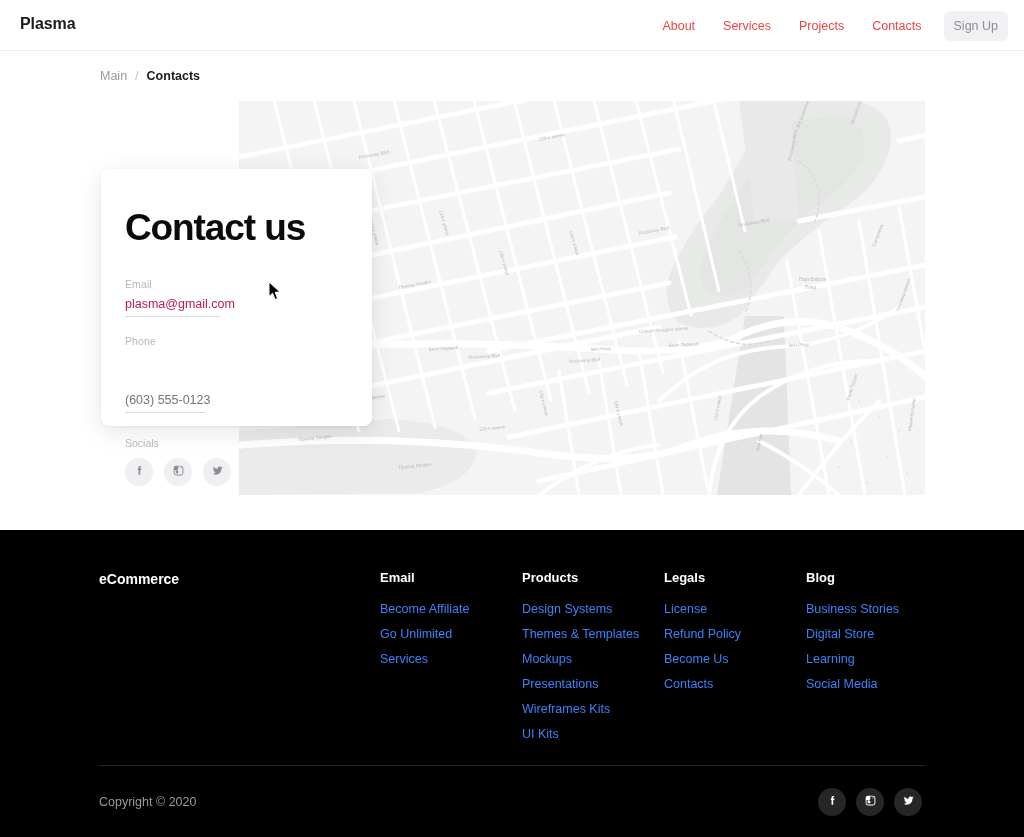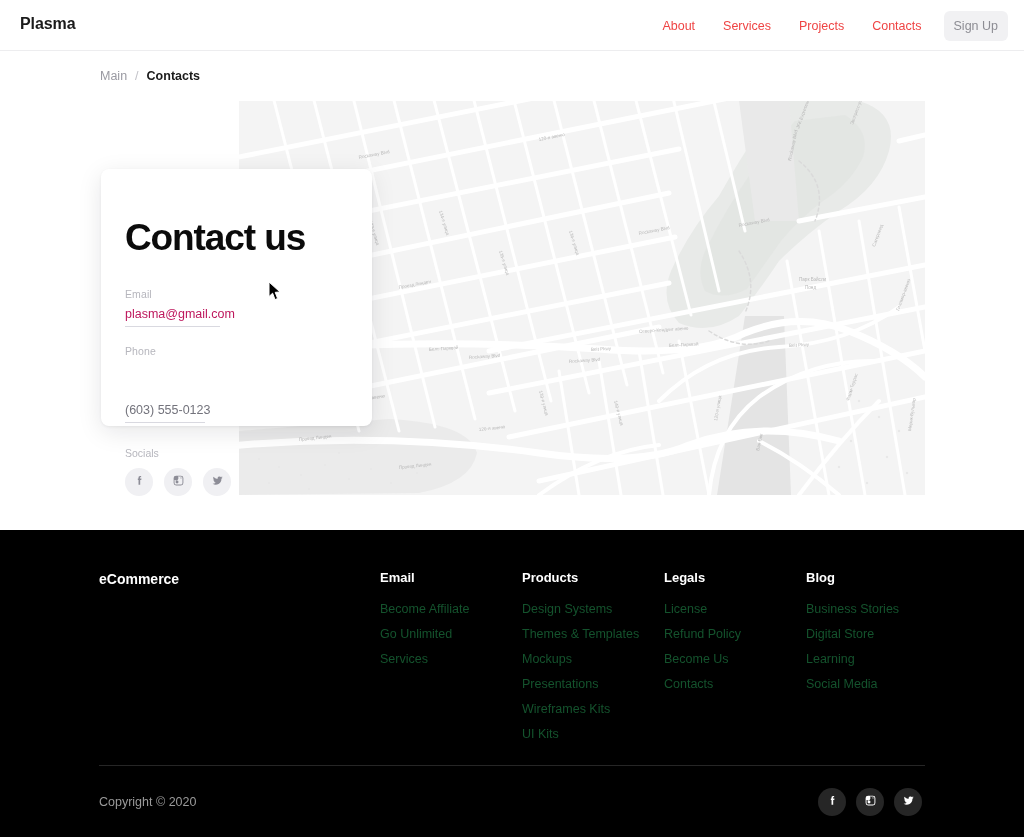--- a/index.html
+++ b/index.html
@@ -64,21 +64,21 @@
     position: absolute; left: 101px; top: 169px;
     width: 271px; height: 257px;
     background: #ffffff;
     border-radius: 8px;
     box-shadow: 0 6px 24px rgba(20,20,25,0.10), 0 1px 3px rgba(20,20,25,0.06);
     padding: 26px 24px;
   }
   .card-title {
     font-size: 37px; font-weight: bold; color: #0b0b0b;
     letter-spacing: -1.1px; line-height: 1.05;
-    margin-top: 24px;
+    margin-top: 14px;
   }
   .fields-row {
     display: flex; gap: 18px; margin-top: 30px; flex-direction: column;
   }
   .field { }
   .field-email { width: 95px; }
   .field-phone { width: 80px; }
   .field-address { margin-top: 20px; }
   .field-label {
     font-size: 10.5px; color: #b6b6bd; margin-bottom: 7px;
@@ -121,21 +121,21 @@
   .footer-cols {
     position: absolute; left: 380px; top: 570px;
     display: flex;
   }
   .footer-col { width: 142px; }
   .footer-col-title {
     font-size: 13px; font-weight: bold; color: #ffffff;
     margin-bottom: 17px;
   }
   .footer-link {
-    display: block; font-size: 12.5px; color: #14532d;
+    display: block; font-size: 12.5px; color: #3b82f6;
     margin-bottom: 11px; text-decoration: none; cursor: pointer;
   }
   .footer-divider {
     position: absolute; left: 99px; top: 765px;
     width: 826px; height: 1px; background: #262626;
   }
   .footer-copy {
     position: absolute; left: 99px; top: 795px;
     font-size: 12.5px; color: #9a9a9a;
   }

